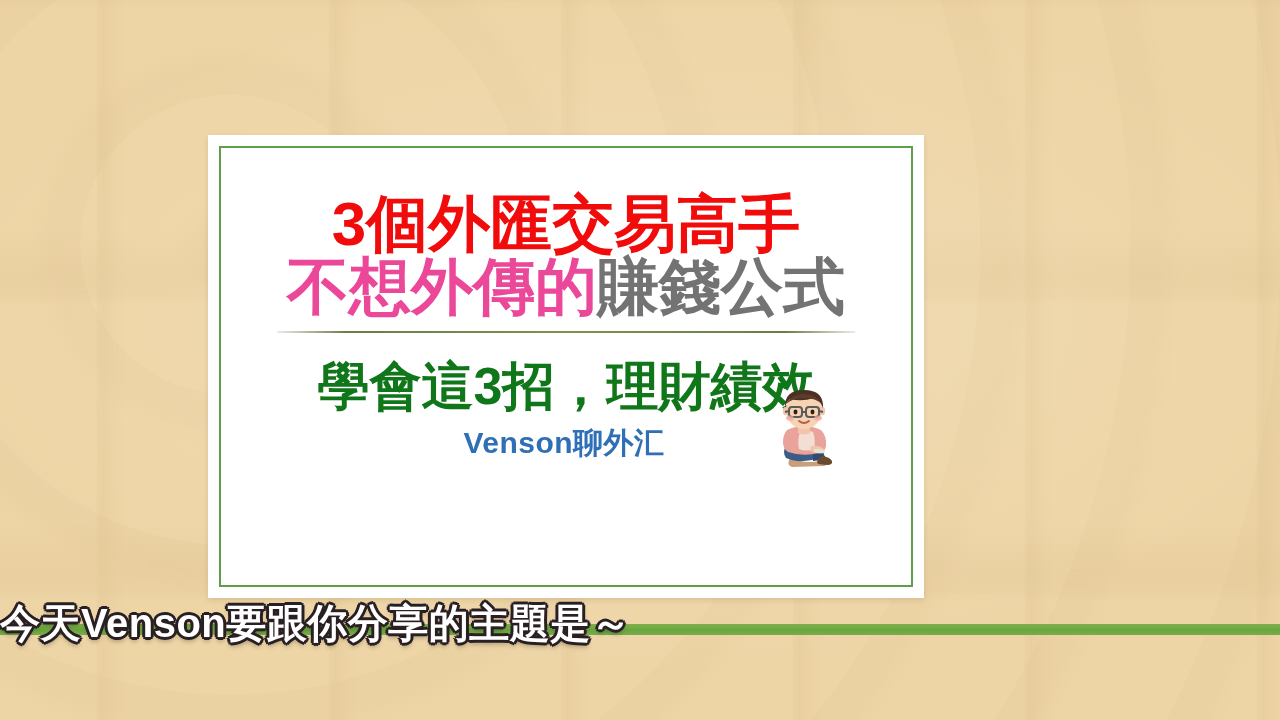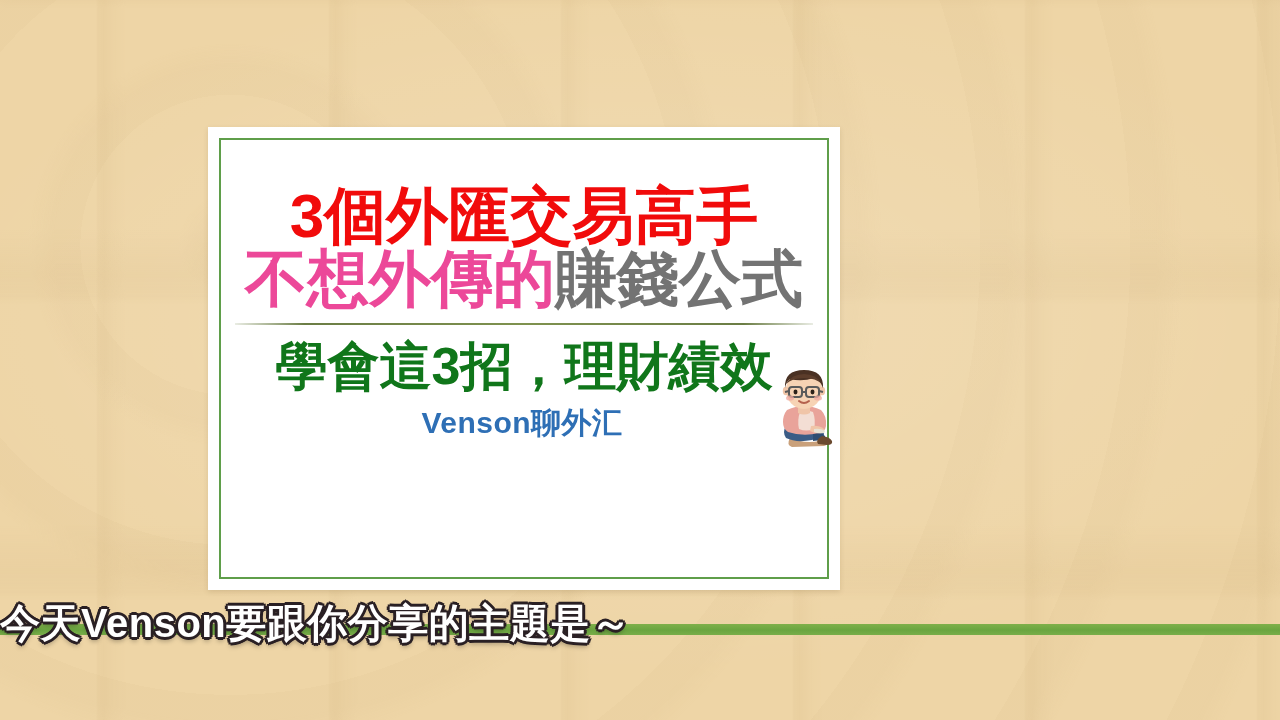--- a/index.html
+++ b/index.html
@@ -66,22 +66,22 @@
     right: 0;
     top: 624px;
     height: 11px;
     background: linear-gradient(180deg, #7fb04a 0%, #6aa540 55%, #78ad49 100%);
   }
 
   
   .card {
     position: absolute;
     left: 208px;
-    top: 127px;
-    width: 632px;
+    top: 135px;
+    width: 716px;
     height: 463px;
     background: #ffffff;
     box-shadow: 0 2px 5px rgba(120, 95, 50, 0.18);
   }
   .card-inner-border {
     position: absolute;
     left: 11px;
     top: 11px;
     right: 11px;
     bottom: 11px;
@@ -118,21 +118,21 @@
     background: linear-gradient(90deg,
       rgba(110,130,70,0.15) 0%,
       #6b7d45 12%,
       #7f924f 50%,
       #6b7d45 88%,
       rgba(110,130,70,0.15) 100%);
   }
 
   
   .subhead {
-    margin-top: 14px;
+    margin-top: 26px;
     text-align: right;
     color: #10761a;
     font-weight: 700;
     font-size: 52px;
     line-height: 1.07;
     white-space: nowrap;
   }
   .subhead span { display: block; }
 
   

